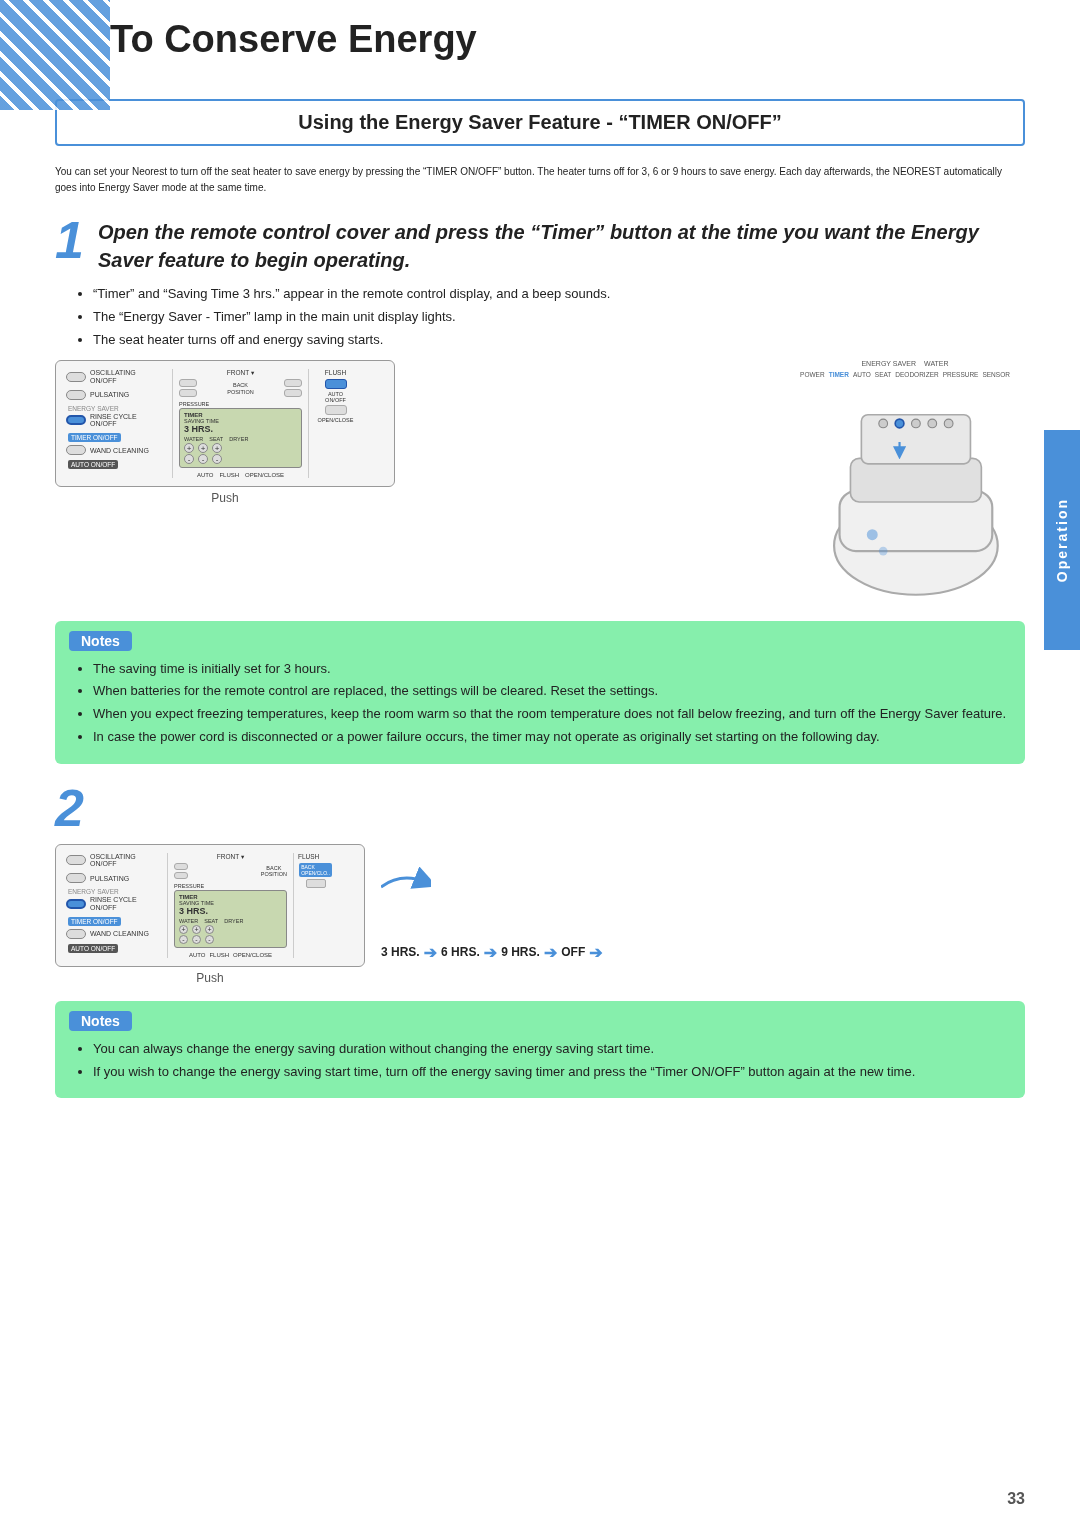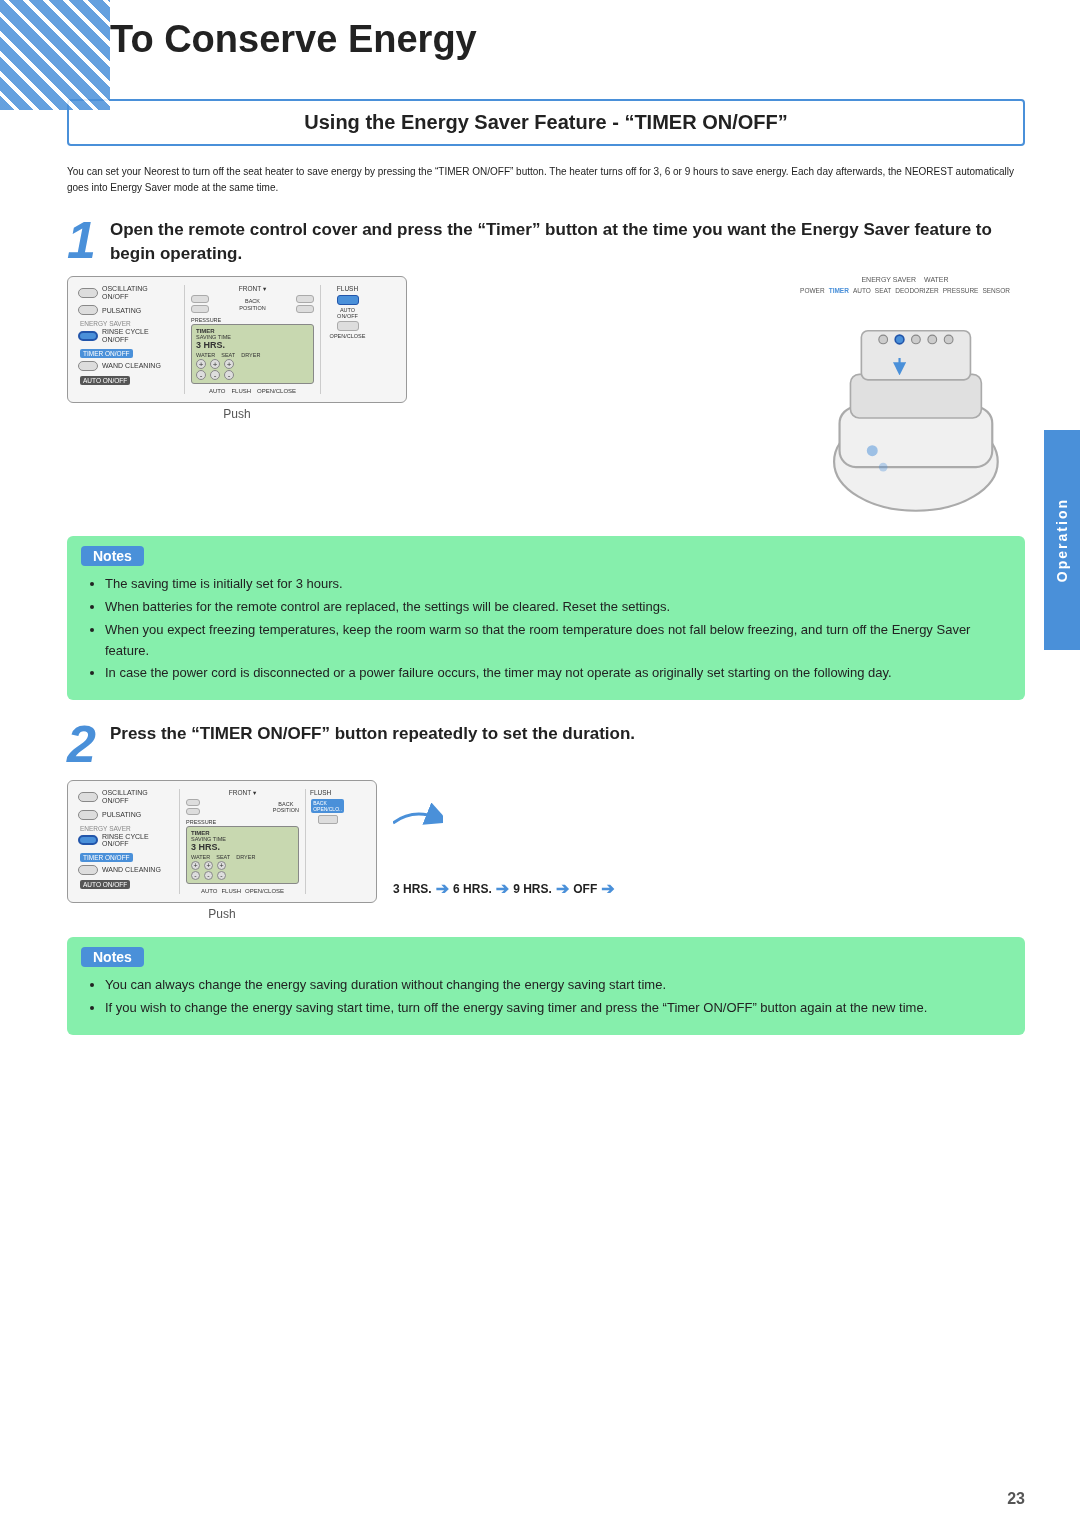--- a/index.html
+++ b/index.html
@@ -45,21 +45,21 @@
       color: #fff;
       font-size: 14px;
       font-weight: bold;
       writing-mode: vertical-rl;
       transform: rotate(180deg);
       letter-spacing: 2px;
     }
 
     
     .main-content {
-      margin-left: 12px;
+      margin-left: 0;
       padding: 20px 55px 40px 55px;
     }
 
     
     .page-title {
       font-size: 38px;
       font-weight: bold;
       color: #222;
       margin-left: 110px;
       margin-top: 18px;
@@ -96,24 +96,25 @@
     .step-number {
       font-size: 52px;
       font-weight: bold;
       color: #4a90d9;
       line-height: 1;
       margin-right: 14px;
       flex-shrink: 0;
       font-style: italic;
     }
     .step-text {
-      font-size: 17px;
+      font-size: 20px;
       font-weight: bold;
       line-height: 1.4;
       padding-top: 4px;
+      font-style: italic;
     }
 
     
     .bullet-list {
       list-style: disc;
       margin-left: 38px;
       margin-top: 6px;
       margin-bottom: 10px;
     }
     .bullet-list li {
@@ -257,20 +258,25 @@
     <h2>Using the Energy Saver Feature - “TIMER ON/OFF”</h2>
   </div>
 
   <p class="intro-text">You can set your Neorest to turn off the seat heater to save energy by pressing the “TIMER ON/OFF” button. The heater turns off for 3, 6 or 9 hours to save energy. Each day afterwards, the NEOREST automatically goes into Energy Saver mode at the same time.</p>
 
   <div class="step-container">
     <div class="step-number">1</div>
     <div class="step-text">Open the remote control cover and press the “Timer” button at the time you want the Energy Saver feature to begin operating.</div>
   </div>
 
+  <ul class="bullet-list">
+    <li>“Timer” and “Saving Time 3 hrs.” appear in the remote control display, and a beep sounds.</li>
+    <li>The “Energy Saver - Timer” lamp in the main unit display lights.</li>
+    <li>The seat heater turns off and energy saving starts.</li>
+  </ul>
 
   <div class="diagram-area">
 
     <div style="display:flex; flex-direction:column; align-items:center;">
       <div class="remote-control">
         <div style="display:flex; gap:6px;">
 
           <div style="width:100px; font-size:7px;">
             <div class="remote-row" style="margin-bottom:5px;">
               <div class="remote-btn"></div>
@@ -405,21 +411,20 @@
     <ul class="notes-list">
       <li>The saving time is initially set for 3 hours.</li>
       <li>When batteries for the remote control are replaced, the settings will be cleared. Reset the settings.</li>
       <li>When you expect freezing temperatures, keep the room warm so that the room temperature does not fall below freezing, and turn off the Energy Saver feature.</li>
       <li>In case the power cord is disconnected or a power failure occurs, the timer may not operate as originally set starting on the following day.</li>
     </ul>
   </div>
 
   <div class="step-container">
     <div class="step-number">2</div>
-    <div class="step-text">Press the “TIMER ON/OFF” button repeatedly to set the duration.</div>
   </div>
 
 
   <div class="step2-diagram">
 
     <div style="display:flex; flex-direction:column; align-items:center;">
       <div class="remote-control" style="width:310px;">
         <div style="display:flex; gap:6px;">
           <div style="width:95px; font-size:7px;">
             <div class="remote-row" style="margin-bottom:5px;">
@@ -528,13 +533,13 @@
   <div class="notes-box">
     <div class="notes-label">Notes</div>
     <ul class="notes-list">
       <li>You can always change the energy saving duration without changing the energy saving start time.</li>
       <li>If you wish to change the energy saving start time, turn off the energy saving timer and press the “Timer ON/OFF” button again at the new time.</li>
     </ul>
   </div>
 
 </div>
 
-<div class="page-number">23</div>
+<div class="page-number">33</div>
 
 </body></html>

